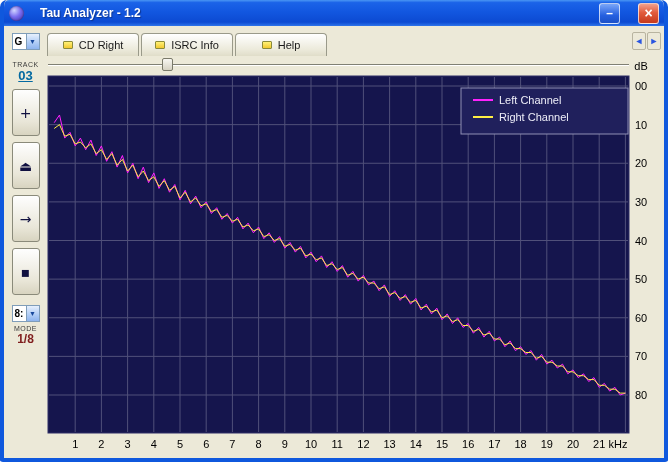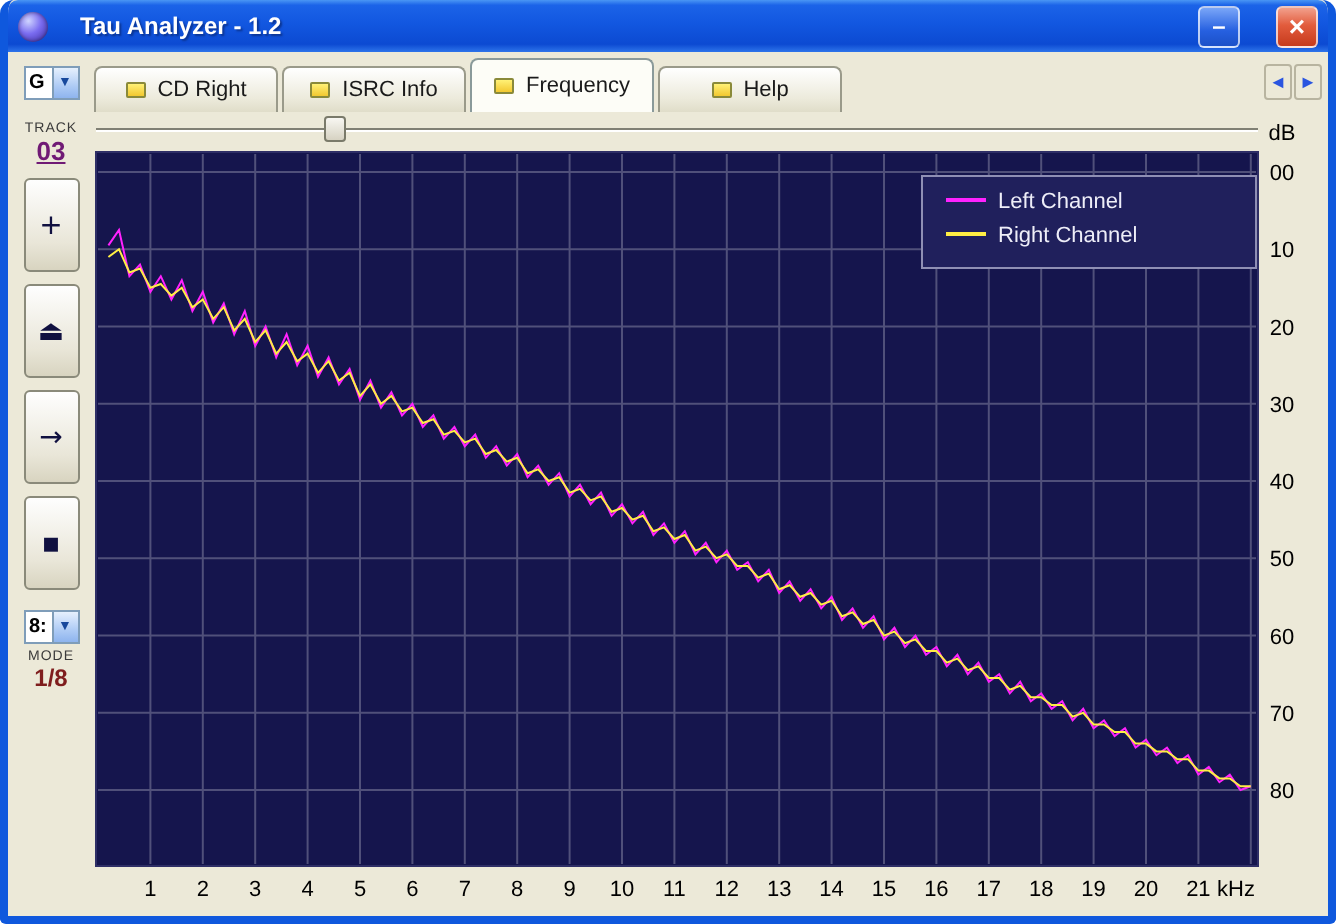--- a/index.html
+++ b/index.html
@@ -37,21 +37,21 @@
   .arrow-btn { width:14px; height:18px; display:flex; align-items:center; justify-content:center;
     font-size:9px; color:#2a55e0; background:#ece9d8; border:1px solid #b8b4a0; border-radius:2px; }
 
   .body { display:flex; height:402px; }
   .sidebar { width:43px; display:flex; flex-direction:column; align-items:center; padding-top:2px; }
   .combo { width:28px; height:17px; background:#fff; border:1px solid #7f9db9; display:flex; align-items:stretch; }
   .combo-val { flex:1; font-size:10px; font-weight:bold; color:#000; display:flex; align-items:center; padding-left:2px; }
   .combo-arrow { width:13px; display:flex; align-items:center; justify-content:center; font-size:7px; color:#17489c;
     background:linear-gradient(#e6f0fd,#aecbf5 60%,#8eb4ee); border-left:1px solid #7f9db9; }
   .track-label, .mode-label { font-size:7px; color:#3a3a3a; letter-spacing:.5px; margin-top:3px; }
-  .track-num { font-size:13px; font-weight:bold; color:#701a75;text-decoration:underline; }
+  .track-num { font-size:13px; font-weight:bold; color:#0369a1;text-decoration:underline; }
   .mode-val { font-size:12px; font-weight:bold; color:#7f1d1d; }
   .side-btn { width:28px; height:47px; margin-top:6px; display:flex; align-items:center; justify-content:center;
     background:linear-gradient(#fefefe,#e9e6d8 70%,#d8d4c0); border:1px solid #8a8a7a; border-radius:3px;
     color:#101040; font-size:14px; font-family:"DejaVu Sans",sans-serif; cursor:default; }
 
   .chart-region { position:relative; flex:1; }
   #chart-svg { position:absolute; inset:0; }
   .slider { position:absolute; left:1px; top:1px; width:581px; height:15px; z-index:2; }
   .slider-track { position:absolute; left:0; right:0; top:7px; height:2px; background:#b8b4a4;
     border-top:1px solid #808074; border-bottom:1px solid #ffffff; }
@@ -77,24 +77,20 @@
         <span class="combo-arrow">▼</span>
       </span>
     </div>
     <div class="tab">
       <span class="tab-icon"></span>
       <span>CD Right</span>
     </div>
     <div class="tab">
       <span class="tab-icon"></span>
       <span>ISRC Info</span>
-    </div>
-    <div class="tab active">
-      <span class="tab-icon"></span>
-      <span>Frequency</span>
     </div>
     <div class="tab">
       <span class="tab-icon"></span>
       <span>Help</span>
     </div>
     <div class="tab-arrows">
       <span class="arrow-btn">◄</span>
       <span class="arrow-btn">►</span>
     </div>
   </div>

